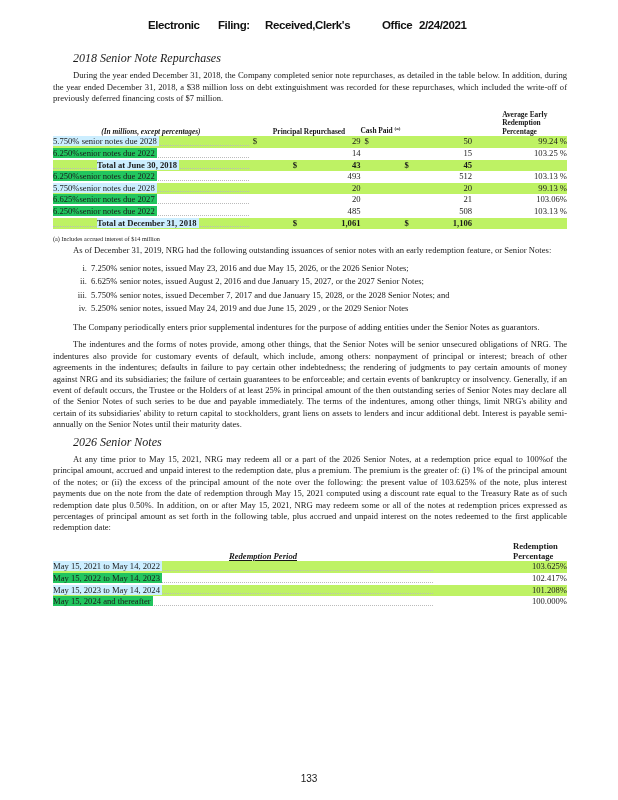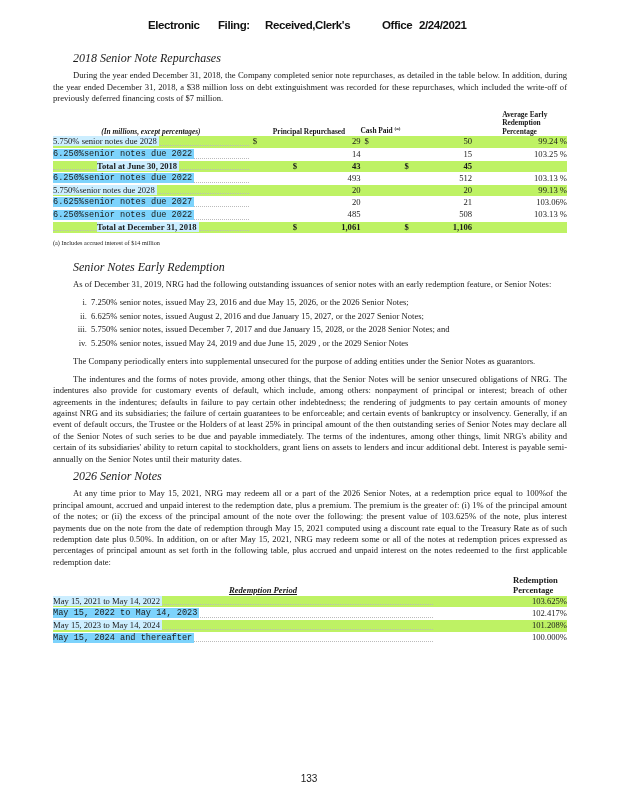--- a/index.html
+++ b/index.html
@@ -12,21 +12,21 @@
   .page { position: absolute; left: 53px; width: 514px; font-size: 8.6px; line-height: 11.4px; }
   .heading-i { font-style: italic; margin: 0 0 6px 20px; font-size: 12px; }
   .para { text-align: justify; text-indent: 20px; margin: 0 0 6px 0; }
   table { border-collapse: collapse; width: 514px; font-size: 8.6px; }
   td, th { padding: 0; height: 11.6px; line-height: 11.6px; white-space: nowrap; }
   tr.shaded td { background: #bef264; }
   .lbl { position: relative; overflow: hidden; }
   .lbl .dots { position: absolute; left: 0; right: 0; bottom: 2px; border-bottom: 1px dotted #bbb; z-index: 0; }
   .lbl .txt { position: relative; z-index: 1; background: inherit; padding-right: 2px; }
   tr.shaded .lbl .txt { background: #cceeff; }
-  tr:not(.shaded) .lbl .txt { background: #7dd3fc; font-family: Liberation Mono, monospace; }
+  tr:not(.shaded) .lbl .txt { background: #22c55e; }
   .num { text-align: right; margin-top: 48px; }
   .dol { text-align: left; padding-left: 4px; }
   .bold td { font-weight: bold; padding-left: 44px; }
   th { font-weight: bold; font-size: 7.4px; line-height: 8.6px; vertical-align: bottom; text-align: left; }
   th.left { text-align: center; font-style: italic; }
   .footnote { font-size: 6.2px; margin-top: 4px; }
   .list { margin: 0 0 6px 0; }
   .list div { height: 13.5px; line-height: 13.5px; }
   .list .rn { display: inline-block; width: 34px; text-align: right; margin-right: 4px; }
   .pagenum { position: absolute; top: 773px; left: 0; width: 618px; text-align: center;
@@ -132,29 +132,28 @@
           <td class="dol">$</td>
           <td class="num">1,061</td>
           <td class="dol">$</td>
           <td class="num">1,106</td>
           <td class="num"></td>
         </tr>
       </tbody>
   </table>
   <div class="footnote">(a) Includes accrued interest of $14 million</div>
 
-  <div class="heading-i" style="margin-top:13px;">Senior Notes Early Redemption</div>
   <p class="para">As of December 31, 2019, NRG had the following outstanding issuances of senior notes with an early redemption feature, or Senior Notes:</p>
   <div class="list" id="notes-list">
       <div><span class="rn">i.</span><span>7.250% senior notes, issued May 23, 2016 and due May 15, 2026, or the 2026 Senior Notes;</span></div>
       <div><span class="rn">ii.</span><span>6.625% senior notes, issued August 2, 2016 and due January 15, 2027, or the 2027 Senior Notes;</span></div>
       <div><span class="rn">iii.</span><span>5.750% senior notes, issued December 7, 2017 and due January 15, 2028, or the 2028 Senior Notes; and</span></div>
       <div><span class="rn">iv.</span><span>5.250% senior notes, issued May 24, 2019 and due June 15, 2029 , or the 2029 Senior Notes</span></div>
     </div>
-  <p class="para">The Company periodically enters into supplemental unsecured for the purpose of adding entities under the Senior Notes as guarantors.</p>
+  <p class="para">The Company periodically enters prior supplemental indentures for the purpose of adding entities under the Senior Notes as guarantors.</p>
   <p class="para">The indentures and the forms of notes provide, among other things, that the Senior Notes will be senior unsecured obligations of NRG. The indentures also provide for customary events of default, which include, among others: nonpayment of principal or interest; breach of other agreements in the indentures; defaults in failure to pay certain other indebtedness; the rendering of judgments to pay certain amounts of money against NRG and its subsidiaries; the failure of certain guarantees to be enforceable; and certain events of bankruptcy or insolvency. Generally, if an event of default occurs, the Trustee or the Holders of at least 25% in principal amount of the then outstanding series of Senior Notes may declare all of the Senior Notes of such series to be due and payable immediately. The terms of the indentures, among other things, limit NRG's ability and certain of its subsidiaries' ability to return capital to stockholders, grant liens on assets to lenders and incur additional debt. Interest is payable semi-annually on the Senior Notes until their maturity dates.</p>
 
   <div class="heading-i">2026 Senior Notes</div>
   <p class="para">At any time prior to May 15, 2021, NRG may redeem all or a part of the 2026 Senior Notes, at a redemption price equal to 100%of the principal amount, accrued and unpaid interest to the redemption date, plus a premium. The premium is the greater of: (i) 1% of the principal amount of the notes; or (ii) the excess of the principal amount of the note over the following: the present value of 103.625% of the note, plus interest payments due on the note from the date of redemption through May 15, 2021 computed using a discount rate equal to the Treasury Rate as of such redemption date plus 0.50%. In addition, on or after May 15, 2021, NRG may redeem some or all of the notes at redemption prices expressed as percentages of principal amount as set forth in the following table, plus accrued and unpaid interest on the notes redeemed to the first applicable redemption date:</p>
 
   <table class="rh" style="margin-top:8px;">
     <colgroup>
         <col style="width:420px">
         <col style="width:94px">
       </colgroup>

